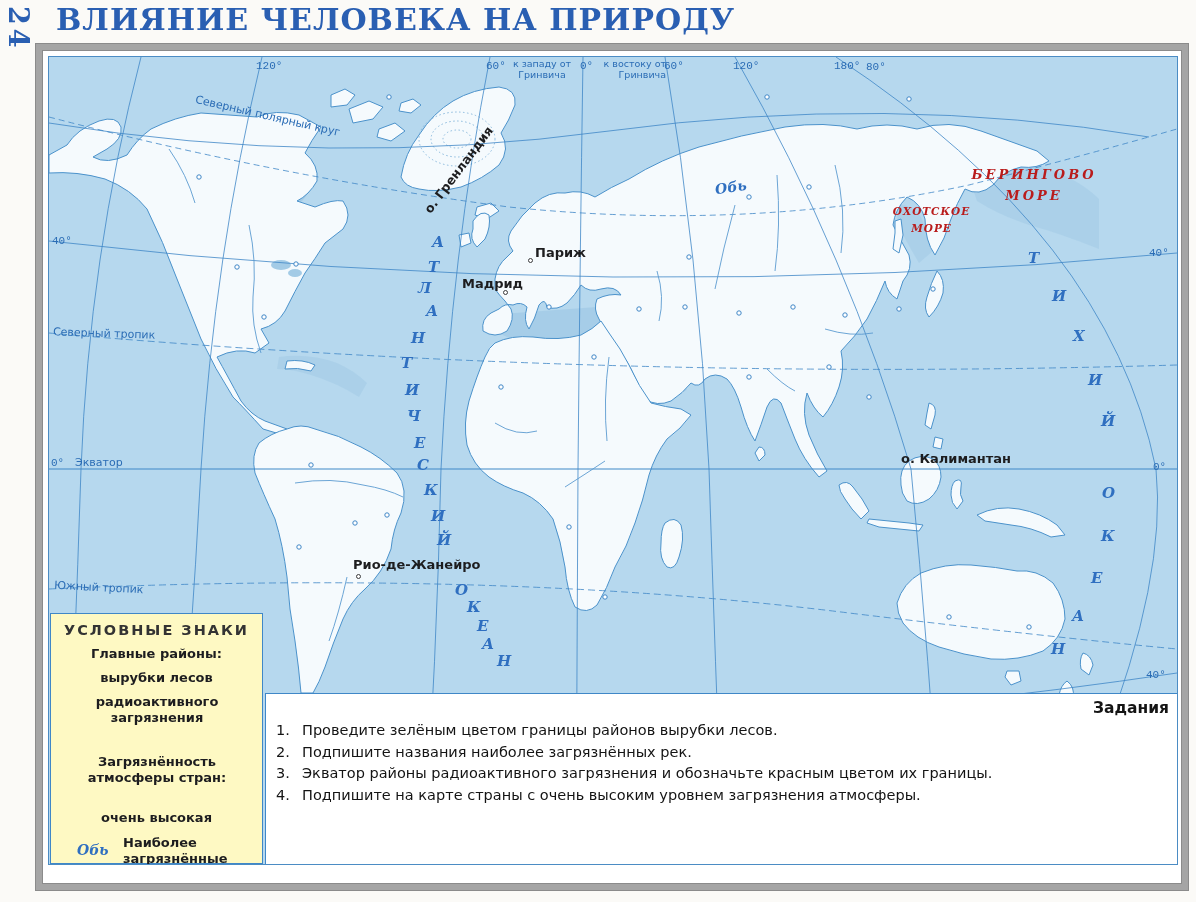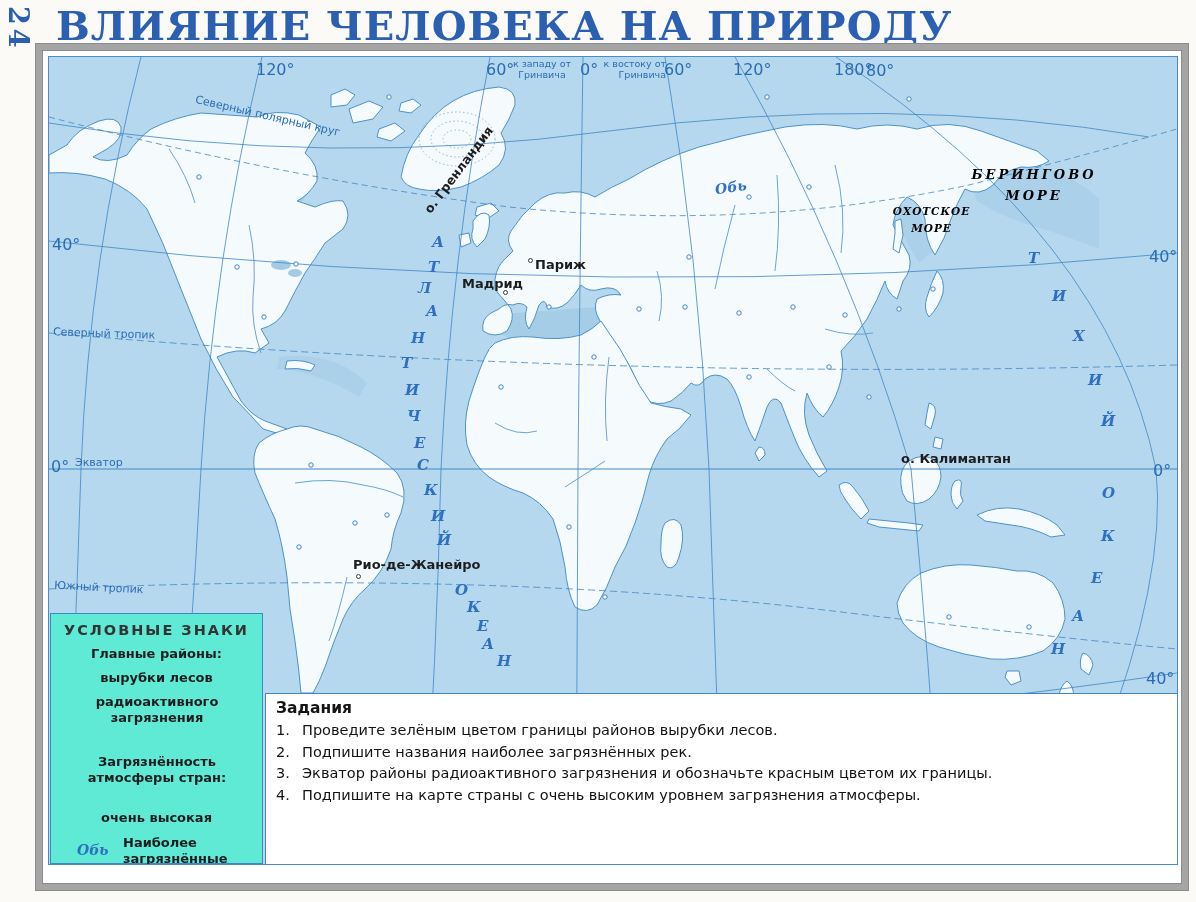--- a/index.html
+++ b/index.html
@@ -11,58 +11,58 @@
   
   .page-num{
     position:absolute;left:34px;top:6px;
     transform:rotate(90deg);transform-origin:0 0;
     font-family:"DejaVu Serif","Liberation Serif",serif;
     font-weight:bold;font-size:27px;color:#2a5fb2;letter-spacing:4px;
   }
   .page-title{
     position:absolute;left:56px;top:2px;
     font-family:"DejaVu Serif","Liberation Serif",serif;
-    font-weight:bold;font-size:40px;color:#2a5fb2;letter-spacing:1px;
+    font-weight:bold;font-size:30px;color:#2a5fb2;letter-spacing:1px;
     white-space:nowrap;
   }
   .frame{
     position:absolute;left:36px;top:44px;width:1152px;height:846px;
     box-sizing:border-box;border:6px solid #a5a5a5;
     box-shadow:inset 0 0 0 1px #8b8b8b, 0 0 0 1px #8b8b8b;
     background:#fff;padding:6px;
   }
   .map-area{
     position:relative;width:1128px;height:807px;
     border:1px solid #4b8cc4;background:#b6d8ee;overflow:hidden;
   }
   .map-area svg{position:absolute;left:0;top:0;}
   
-  .deg{position:absolute;font-size:16px;color:#2a6cb5;white-space:nowrap;}
+  .deg{position:absolute;font-size:11px;color:#2a6cb5;white-space:nowrap;font-family:Liberation Mono, monospace;}
   .small-blue{position:absolute;font-size:9.5px;line-height:1.15;color:#2a6cb5;text-align:center;}
   .line-name{position:absolute;font-size:11px;color:#2a6cb5;white-space:nowrap;}
   .city{position:absolute;font-size:13px;font-weight:bold;color:#1d1d1f;white-space:nowrap;}
   .city-dot{position:absolute;width:5px;height:5px;border:1.4px solid #3c3c3e;border-radius:50%;background:#fff;box-sizing:border-box;}
   .island-label{position:absolute;font-size:13px;font-weight:bold;color:#1d1d1f;white-space:nowrap;}
   .sea-name{position:absolute;font-family:"DejaVu Serif","Liberation Serif",serif;
-    font-style:italic;font-weight:bold;color:#000000;text-align:center;white-space:nowrap;}
+    font-style:italic;font-weight:bold;color:#b91c1c;text-align:center;white-space:nowrap;}
   .river-name{position:absolute;font-family:"DejaVu Serif","Liberation Serif",serif;
     font-style:italic;font-weight:bold;font-size:14px;color:#2f6fc0;transform:rotate(-8deg);}
   .oletter{position:absolute;font-family:"DejaVu Serif","Liberation Serif",serif;
     font-style:italic;font-weight:bold;font-size:15px;color:#2f6fc0;}
   
   .scale-box{
     position:absolute;left:2px;top:5px;width:156px;
     background:#fff;border:2px solid #3f87c7;border-radius:12px;
     padding:4px 4px;text-align:center;
     font-size:12.5px;font-weight:600;color:#2a6cb5;line-height:1.3;
   }
   
   .legend{
     position:absolute;left:1px;top:556px;width:213px;height:251px;
-    box-sizing:border-box;background:#5eead4;border:1px solid #3f87c7;
+    box-sizing:border-box;background:#fef9c3;border:1px solid #3f87c7;
     color:#222;
   }
   .legend-title{position:absolute;left:0;top:8px;width:100%;text-align:center;
     font-size:14.5px;font-weight:bold;letter-spacing:2px;color:#333;}
   .lg-item{position:absolute;text-align:center;font-size:13px;font-weight:600;line-height:1.2;color:#1d1d1f;}
   .lg-h1{left:0;top:32px;width:100%;}
   .lg-forest{left:0;top:56px;width:100%;}
   .lg-rad{left:36px;top:80px;width:140px;}
   .lg-h2{left:26px;top:140px;width:160px;}
   .lg-high{left:0;top:196px;width:100%;}
@@ -71,21 +71,21 @@
     font-size:14px;color:#2f6fc0;}
   .lg-river-lbl{position:absolute;left:72px;top:221px;width:134px;text-align:left;
     font-size:13px;font-weight:600;line-height:1.2;color:#1d1d1f;}
   
   .tasks{
     position:absolute;left:216px;top:636px;width:912px;height:171px;
     box-sizing:border-box;background:#fff;
     border-top:1.5px solid #3f87c7;border-left:1.5px solid #3f87c7;
     padding:4px 8px 0 10px;color:#141414;
   }
-  .tasks-title{text-align:left;font-size:15.5px;font-weight:bold;margin:1px 0 3px 0;}
+  .tasks-title{text-align:right;font-size:15.5px;font-weight:bold;margin:1px 0 3px 0;}
   .task{display:flex;font-size:14.5px;line-height:21.5px;}
   .task .tnum{width:26px;flex:0 0 26px;}
   .task .ttext{flex:1;}
 </style>
 </head>
 <body>
 
 <div class="page-num">24</div>
 <div class="page-title">ВЛИЯНИЕ ЧЕЛОВЕКА НА ПРИРОДУ</div>
 
@@ -252,21 +252,21 @@
     <span class="deg" style="left:1097px;top:612px;">40°</span>
 
     <span class="island-label" style="left:372px;top:150px;transform:rotate(-53deg);transform-origin:0 0;font-size:12.5px;">о. Гренландия</span>
     <span class="river-name" style="left:666px;top:122px;">Обь</span>
     <span class="sea-name" style="left:920px;top:110px;width:130px;font-size:13px;letter-spacing:3px;">БЕРИНГОВО</span>
     <span class="sea-name" style="left:920px;top:131px;width:130px;font-size:13px;letter-spacing:3px;">МОРЕ</span>
     <span class="sea-name" style="left:840px;top:148px;width:85px;font-size:10.5px;letter-spacing:1px;">ОХОТСКОЕ</span>
     <span class="sea-name" style="left:840px;top:165px;width:85px;font-size:10.5px;letter-spacing:1px;">МОРЕ</span>
     <span class="island-label" style="left:852px;top:394px;">о. Калимантан</span>
 
-    <span class="city" style="left:486px;top:200px;">Париж</span>
+    <span class="city" style="left:486px;top:188px;">Париж</span>
     <span class="city-dot" style="left:479px;top:201px;"></span>
     <span class="city" style="left:413px;top:219px;">Мадрид</span>
     <span class="city-dot" style="left:454px;top:233px;"></span>
     <span class="city" style="left:304px;top:500px;">Рио-де-Жанейро</span>
     <span class="city-dot" style="left:307px;top:517px;"></span>
 
     <div id="atlantic-letters">
         <span class="oletter" style="left: 383px; top: 176px;">А</span>
         <span class="oletter" style="left: 379px; top: 201px;">Т</span>
         <span class="oletter" style="left: 369px; top: 222px;">Л</span>

